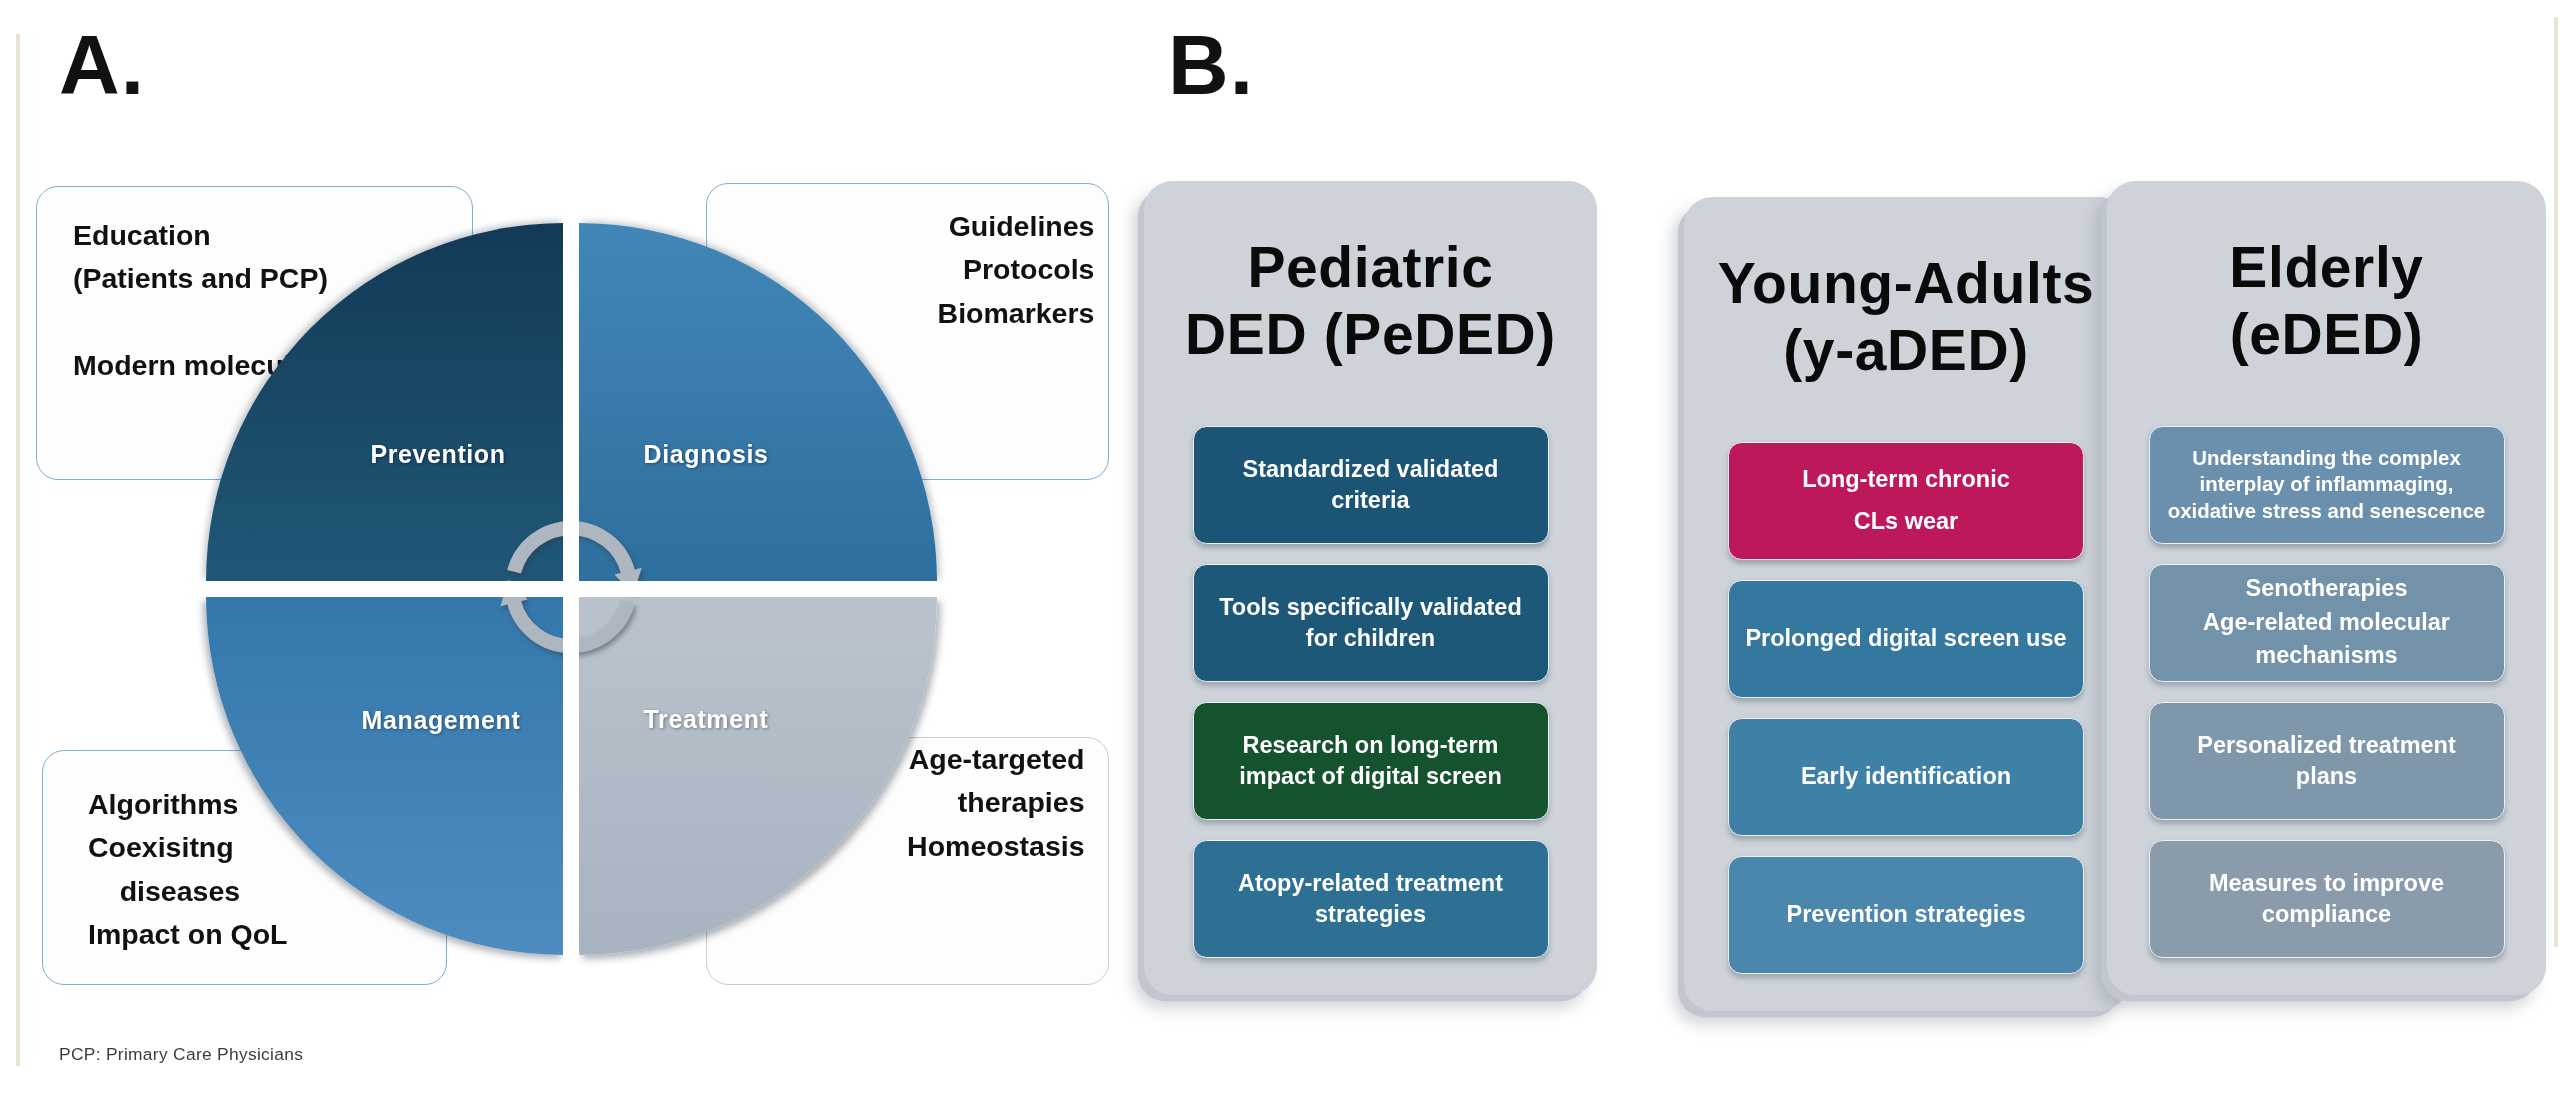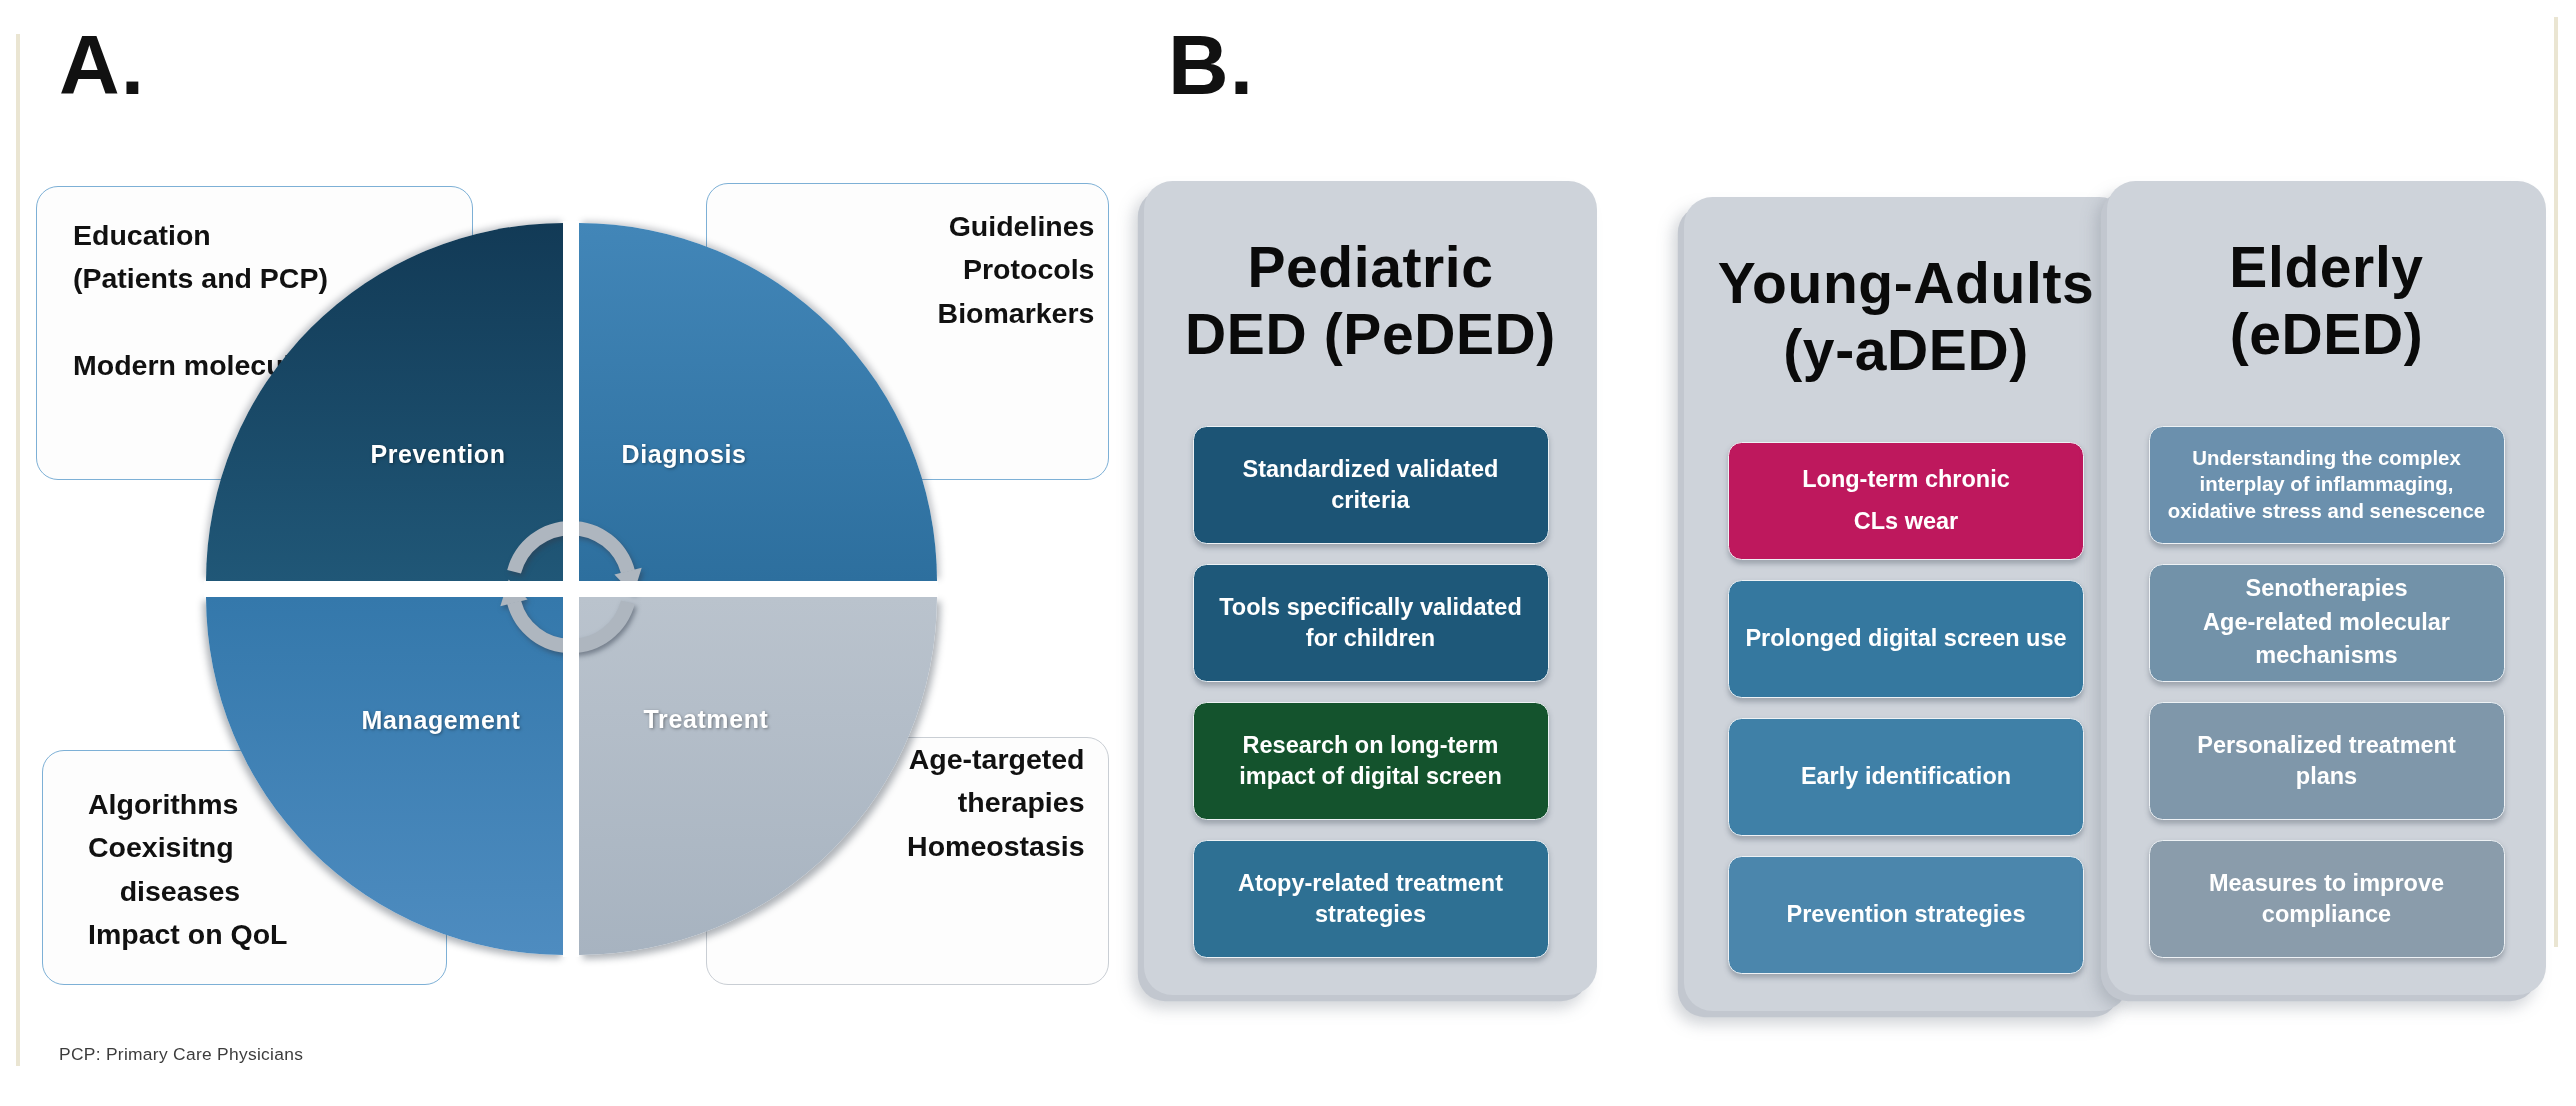--- a/index.html
+++ b/index.html
@@ -53,21 +53,21 @@
       box-shadow: -3.1px 3.7px 7.4px rgba(30,40,55,0.35); }
   .quadrant.treatment  { left: 579px; top: 597px; border-radius: 0 0 100% 0;
       box-shadow: 3.7px 4.3px 7.4px rgba(30,40,55,0.35); }
 
   .q-label {
     position: absolute; z-index: 4; transform: translate(-50%, -50%);
     color: #ffffff; font-size: 25px; font-weight: 700; letter-spacing: 0.6px;
     text-shadow: 1.2px 1.9px 3.1px rgba(0,0,0,0.38); white-space: nowrap;
   }
   .q-label.prevention { left: 438px;  top: 454px; }
-  .q-label.diagnosis  { left: 684px; top: 454px; text-align: center; }
+  .q-label.diagnosis  { left: 706px; top: 454px; text-align: center; }
   .q-label.management { left: 441px;  top: 720px; }
   .q-label.treatment  { left: 706px; top: 719px; }
 
   
   .cross-bar { position: absolute; background: #ffffff; z-index: 3; }
   .cross-bar.vertical   { left: 563px; top: 221px; width: 16px; height: 736px; }
   .cross-bar.horizontal { left: 204px; top: 581px; width: 734px; height: 16px; }
 
   .cycle-svg {
     position: absolute; left: 478px; top: 494px; width: 186px; height: 186px; z-index: 2;

